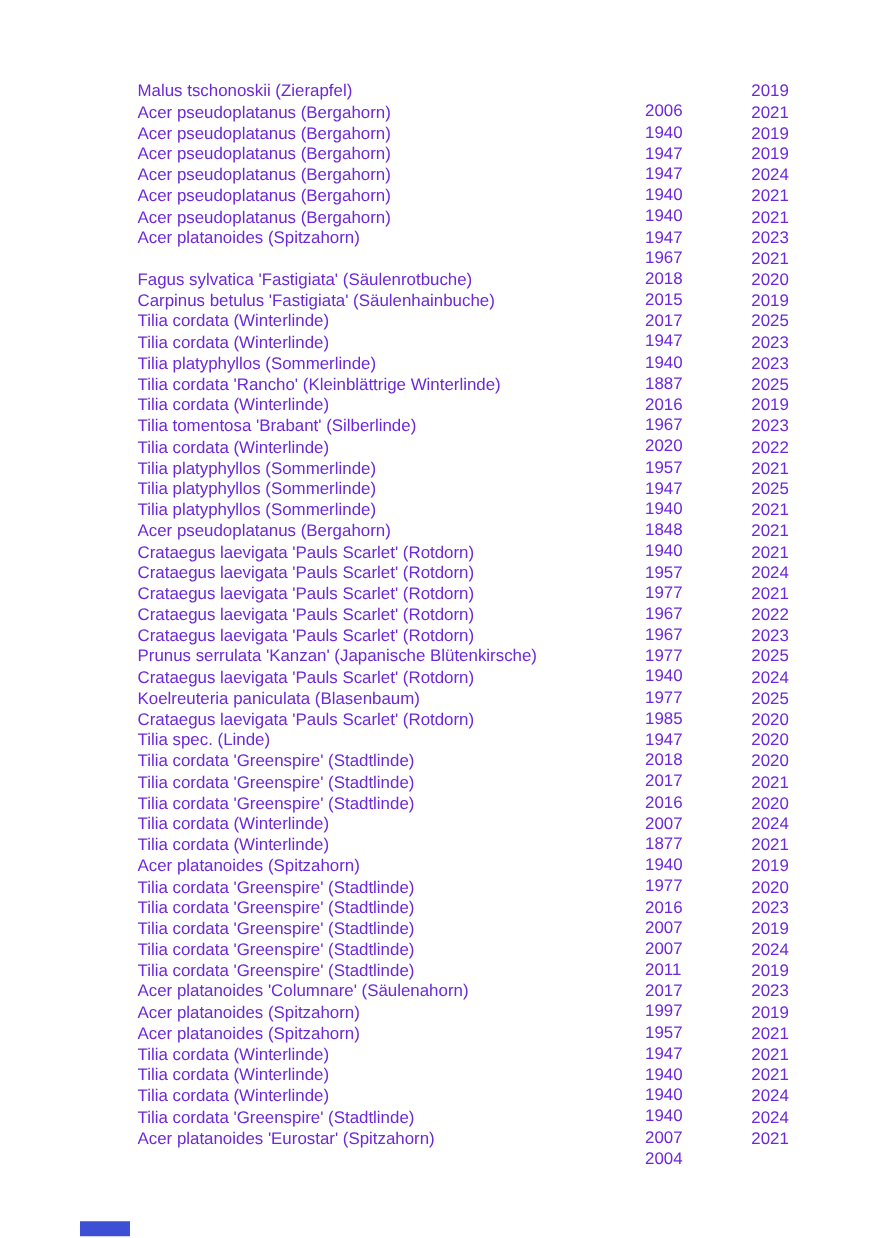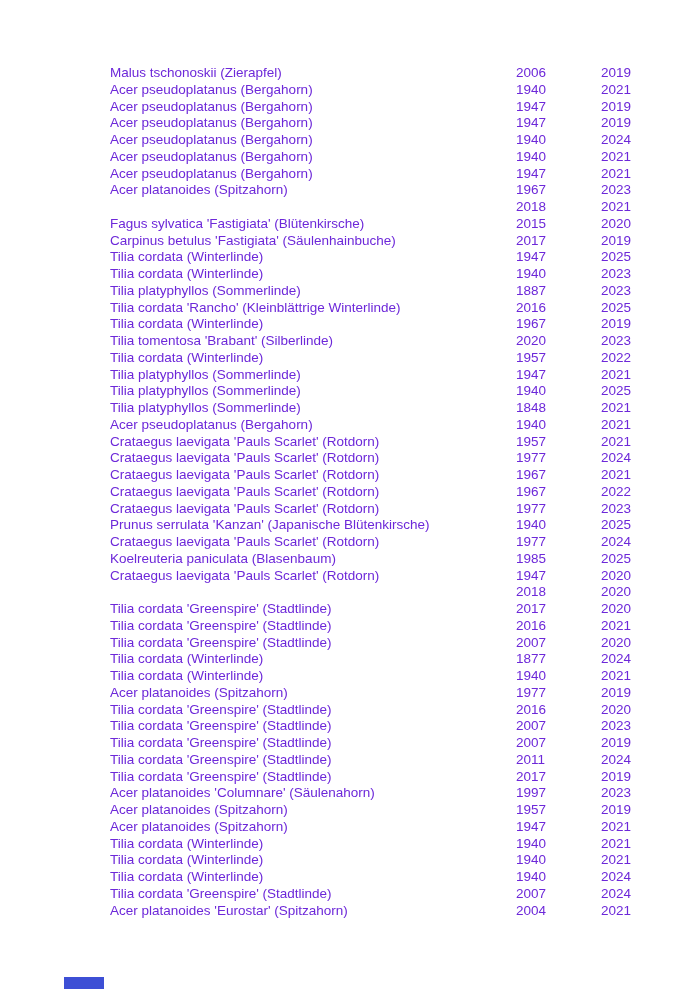--- a/index.html
+++ b/index.html
@@ -28,20 +28,21 @@
     color: #6d28d9;
     white-space: nowrap;
     justify-content: flex-end;
   }
   .cell-name {
     width: 406px;
     overflow: hidden;
   }
   .cell-year1 {
     width: 85px;
+    margin-top: 16px;
   }
   .cell-year2 {
     width: 60px;
   }
   #footer-link-box {
     position: absolute;
     left: 64px;
     top: 977px;
     width: 40px;
     height: 12px;
@@ -89,21 +90,21 @@
     <div class="tree-row">
       <div class="cell-name">Acer platanoides (Spitzahorn)</div>
       <div class="cell-year1">1967</div>
       <div class="cell-year2">2023</div>
     </div>
     <div class="tree-row">
       <div class="cell-year1">2018</div>
       <div class="cell-year2">2021</div>
     </div>
     <div class="tree-row">
-      <div class="cell-name">Fagus sylvatica 'Fastigiata' (Blütenkirsche)</div>
+      <div class="cell-name">Fagus sylvatica 'Fastigiata' (Säulenrotbuche)</div>
       <div class="cell-year1">2015</div>
       <div class="cell-year2">2020</div>
     </div>
     <div class="tree-row">
       <div class="cell-name">Carpinus betulus 'Fastigiata' (Säulenhainbuche)</div>
       <div class="cell-year1">2017</div>
       <div class="cell-year2">2019</div>
     </div>
     <div class="tree-row">
       <div class="cell-name">Tilia cordata (Winterlinde)</div>
@@ -199,20 +200,21 @@
       <div class="cell-name">Koelreuteria paniculata (Blasenbaum)</div>
       <div class="cell-year1">1985</div>
       <div class="cell-year2">2025</div>
     </div>
     <div class="tree-row">
       <div class="cell-name">Crataegus laevigata 'Pauls Scarlet' (Rotdorn)</div>
       <div class="cell-year1">1947</div>
       <div class="cell-year2">2020</div>
     </div>
     <div class="tree-row">
+      <div class="cell-name">Tilia spec. (Linde)</div>
       <div class="cell-year1">2018</div>
       <div class="cell-year2">2020</div>
     </div>
     <div class="tree-row">
       <div class="cell-name">Tilia cordata 'Greenspire' (Stadtlinde)</div>
       <div class="cell-year1">2017</div>
       <div class="cell-year2">2020</div>
     </div>
     <div class="tree-row">
       <div class="cell-name">Tilia cordata 'Greenspire' (Stadtlinde)</div>

